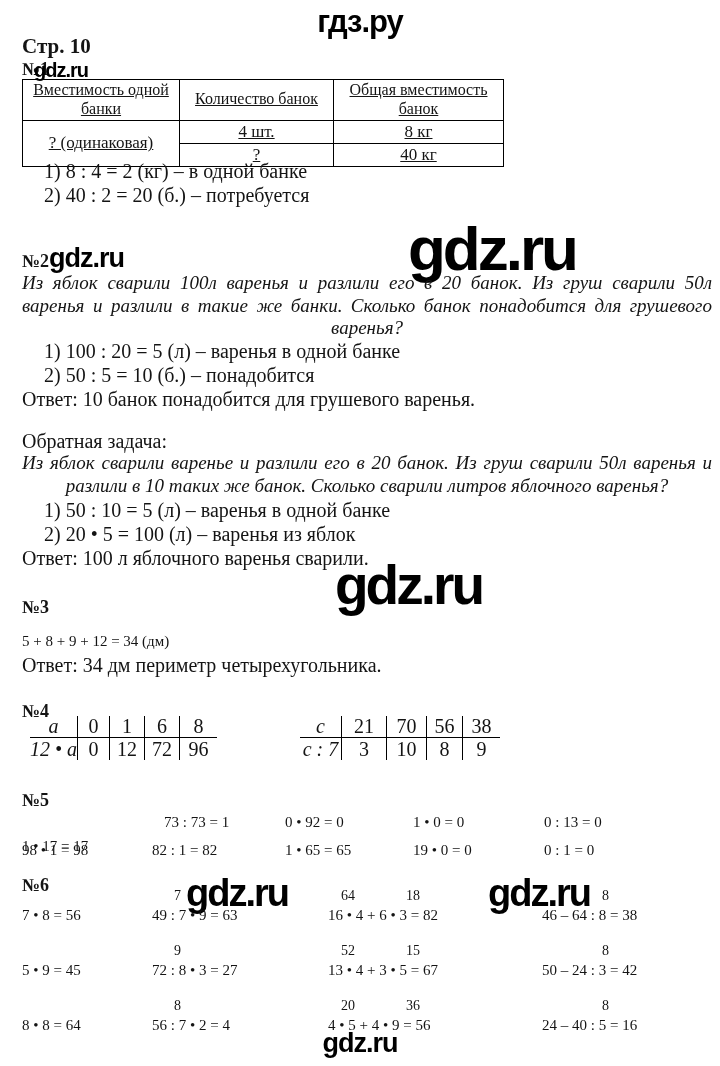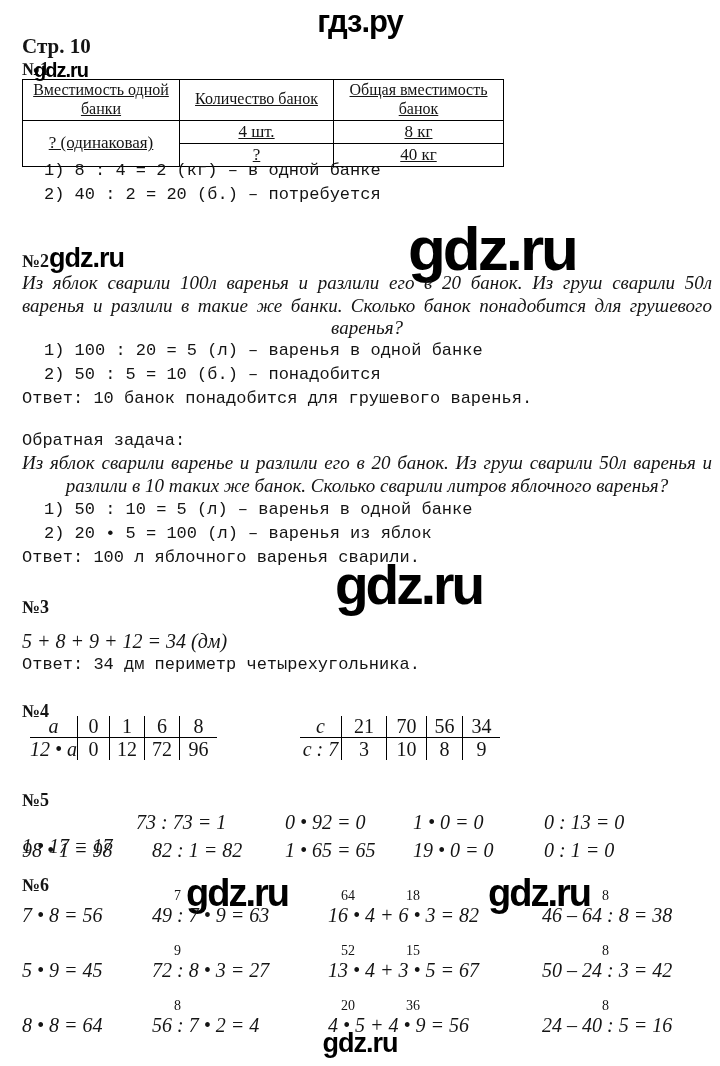--- a/index.html
+++ b/index.html
@@ -4,22 +4,22 @@
 <style>
   html,body { margin:0; padding:0; background:#fff; }
   .page { position:relative; width:720px; height:1066px; background:#fff;
           font-family:"Liberation Serif", serif; color:#141414; overflow:hidden; }
   .abs { position:absolute; }
   .wm { font-family:"Liberation Sans", sans-serif; font-weight:bold; color:#000; line-height:1; letter-spacing:-1px; white-space:nowrap; }
   .logo-top { font-size:31px; letter-spacing:-1px; }
   .logo-bottom { font-size:27px; }
   .page-head { font-weight:bold; font-size:21px; white-space:nowrap; }
   .plabel { font-weight:bold; font-size:18px; white-space:nowrap; }
-  .line { font-size:17px; line-height:22px; white-space:nowrap;font-family:Liberation Mono, monospace; }
-  .eq { font-size:20px; line-height:23px; white-space:nowrap;font-style:italic; }
+  .line { font-size:20px; line-height:22px; white-space:nowrap; }
+  .eq { font-size:15px; line-height:23px; white-space:nowrap; }
   .task { font-style:italic; font-size:19px; width:690px; }
   .task .jline { line-height:22.5px; text-align:justify; text-align-last:justify; }
   .task .lline { line-height:22.5px; text-align:center; }
 
   
   table.t1 { border-collapse:collapse; font-size:16px; table-layout:fixed; }
   table.t1, .t1 th, .t1 td { border:1.5px solid #000; }
   .t1 th, .t1 td { font-weight:normal; text-align:center; vertical-align:middle; padding:1px 4px; line-height:1.18; }
   .t1 th { height:31px; }
   .t1 td { height:18px; font-size:17px; }
@@ -117,32 +117,32 @@
     <div class="c vb">12</div>
     <div class="c vb">72</div>
     <div class="c">96</div>
   </div>
 
   <div class="t4 abs" style="left:300px; top:716px; grid-template-columns:42px 45px 40px 36px 37px;">
     <div class="c r1 vb it">c</div>
     <div class="c r1 vb">21</div>
     <div class="c r1 vb">70</div>
     <div class="c r1 vb">56</div>
-    <div class="c r1">34</div>
+    <div class="c r1">38</div>
     <div class="c vb it">c : 7</div>
     <div class="c vb">3</div>
     <div class="c vb">10</div>
     <div class="c vb">8</div>
     <div class="c">9</div>
   </div>
 
   <div class="abs plabel" style="left:22px; top:790px;">№5</div>
   <div class="abs" style="left:22px; top:811px; width:690px; height:56px;">
     <div class="abs eq" style="left:0;   top:0;margin-top:24px;">1 • 17 = 17</div>
-    <div class="abs eq" style="left:114px; top:0;">73 : 73 = 1</div>
+    <div class="abs eq" style="left:142px; top:0;">73 : 73 = 1</div>
     <div class="abs eq" style="left:263px; top:0;">0 • 92 = 0</div>
     <div class="abs eq" style="left:391px; top:0;">1 • 0 = 0</div>
     <div class="abs eq" style="left:522px; top:0;">0 : 13 = 0</div>
     <div class="abs eq" style="left:0;   top:28px;">98 • 1 = 98</div>
     <div class="abs eq" style="left:130px; top:28px;">82 : 1 = 82</div>
     <div class="abs eq" style="left:263px; top:28px;">1 • 65 = 65</div>
     <div class="abs eq" style="left:391px; top:28px;">19 • 0 = 0</div>
     <div class="abs eq" style="left:522px; top:28px;">0 : 1 = 0</div>
   </div>
 

